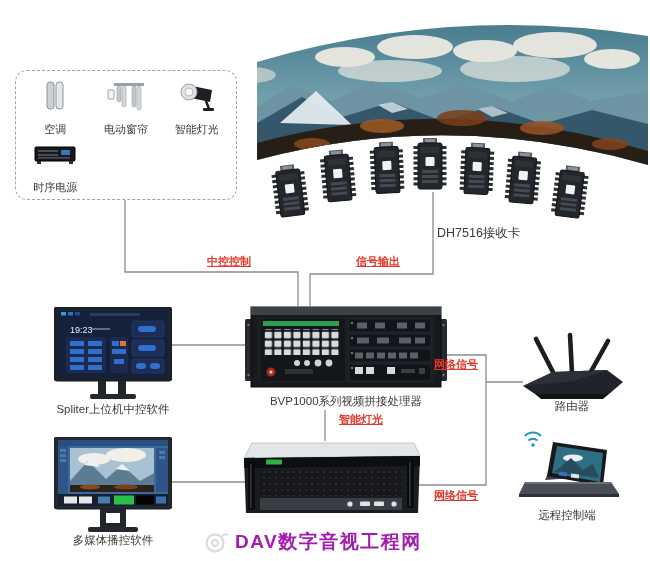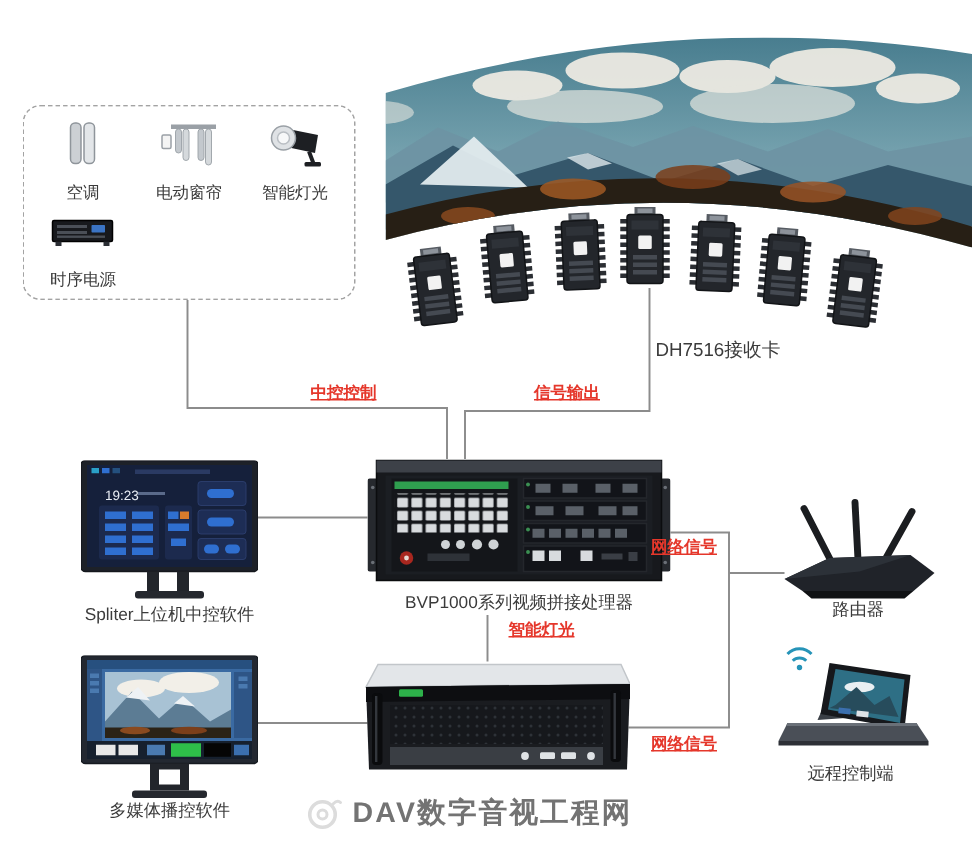--- a/index.html
+++ b/index.html
@@ -9,21 +9,21 @@
   .lines{position:absolute;left:0;top:0;width:650px;height:561px;}
   .lbl{position:absolute;color:#3b3b3b;font-size:11.5px;font-weight:500;text-align:center;white-space:nowrap;}
   .red{position:absolute;color:#e5372b;font-size:11px;font-weight:700;text-align:center;white-space:nowrap;text-decoration:underline;}
   .control-box{position:absolute;left:15px;top:70px;width:222px;height:130px;
                border:1.5px dashed #a3a3a3;border-radius:12px;box-sizing:border-box;
                display:grid;grid-template-columns:1fr 1fr 1fr;grid-template-rows:1fr 1fr;
                padding:6px 4px;}
   .cbcell{display:flex;flex-direction:column;align-items:center;justify-content:flex-end;gap:12px;}
   .cbcell .dlabel{color:#3b3b3b;font-size:11px;font-weight:500;line-height:1;}
   .watermark{position:absolute;left:203px;top:529px;display:flex;align-items:flex-end;gap:6px;
-             color:#737373;font-weight:700;font-size:19px;letter-spacing:1.5px;}
+             color:#a21caf;font-weight:700;font-size:19px;letter-spacing:1.5px;}
 </style>
 </head>
 <body>
 
 <div class="canvas">
 
   <svg class="lines">
     <g fill="none" stroke="#8c8c8c" stroke-width="1.3">
       <path d="M125,200 V272 H298 V306"></path>
       <path d="M433,192 V274 H310 V306"></path>

